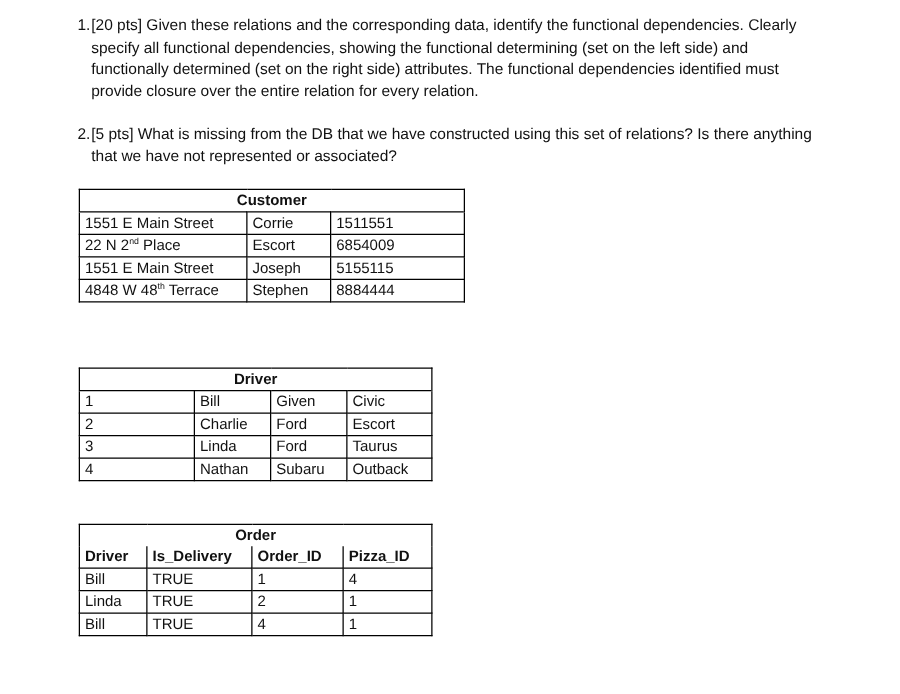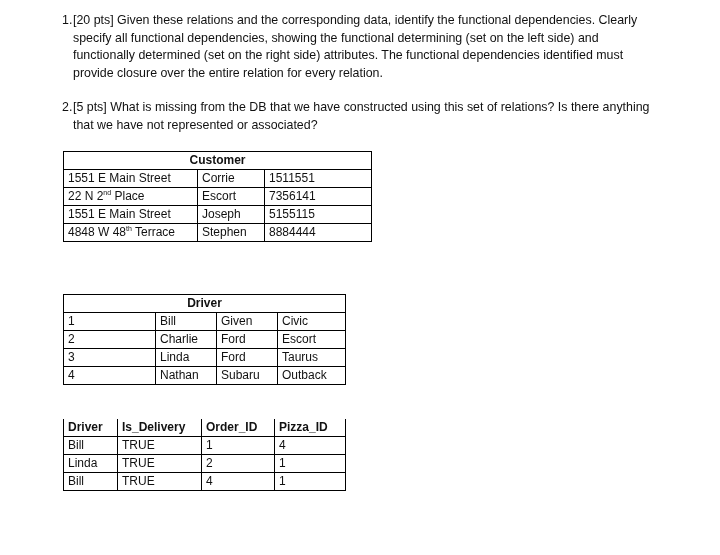--- a/index.html
+++ b/index.html
@@ -45,21 +45,21 @@
         <th colspan="3">Customer</th>
       </tr>
   <tr>
     <td>1551 E Main Street</td>
     <td>Corrie</td>
     <td>1511551</td>
   </tr>
   <tr>
     <td><span>22 N 2</span><sup>nd</sup><span> Place</span></td>
     <td>Escort</td>
-    <td>7356141</td>
+    <td>6854009</td>
   </tr>
   <tr>
     <td>1551 E Main Street</td>
     <td>Joseph</td>
     <td>5155115</td>
   </tr>
   <tr>
     <td><span>4848 W 48</span><sup>th</sup><span> Terrace</span></td>
     <td>Stephen</td>
     <td>8884444</td>
@@ -106,20 +106,23 @@
   </table>
 
 <table id="order">
   <colgroup>
       <col style="width:54px">
       <col style="width:84px">
       <col style="width:73px">
       <col style="width:71px">
     </colgroup>
   <tbody>
+      <tr class="title">
+        <th colspan="4">Order</th>
+      </tr>
   <tr class="hdr">
     <th>Driver</th>
     <th>Is_Delivery</th>
     <th>Order_ID</th>
     <th>Pizza_ID</th>
   </tr>
   <tr>
     <td>Bill</td>
     <td>TRUE</td>
     <td>1</td>

